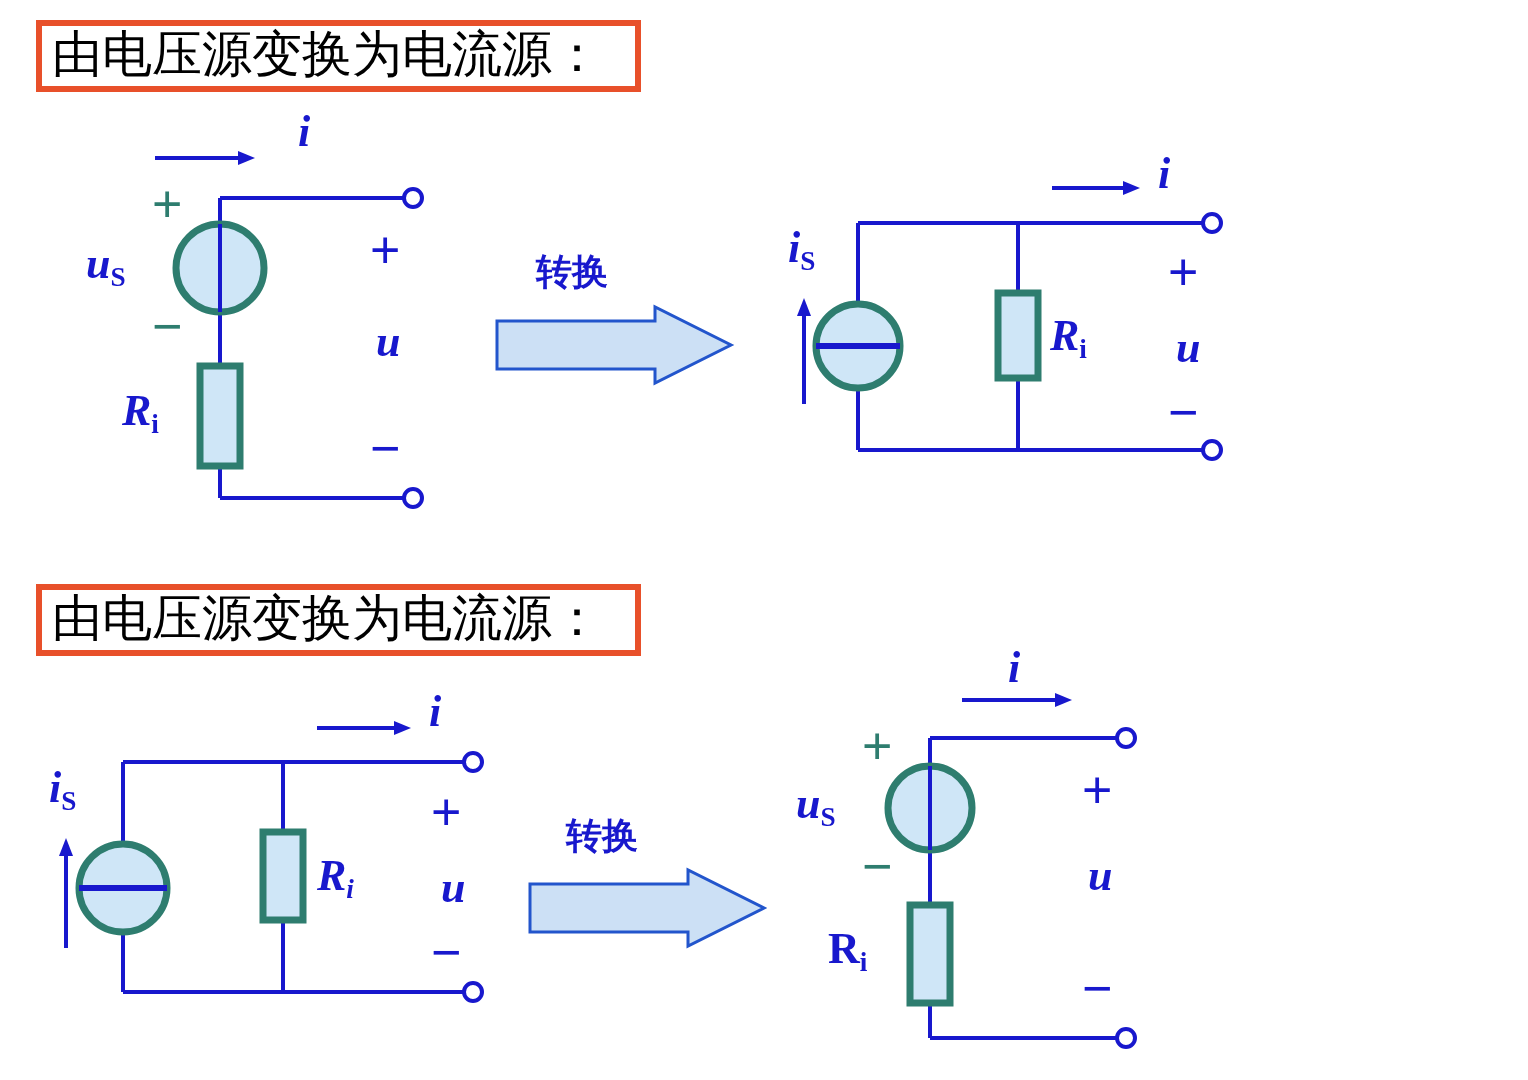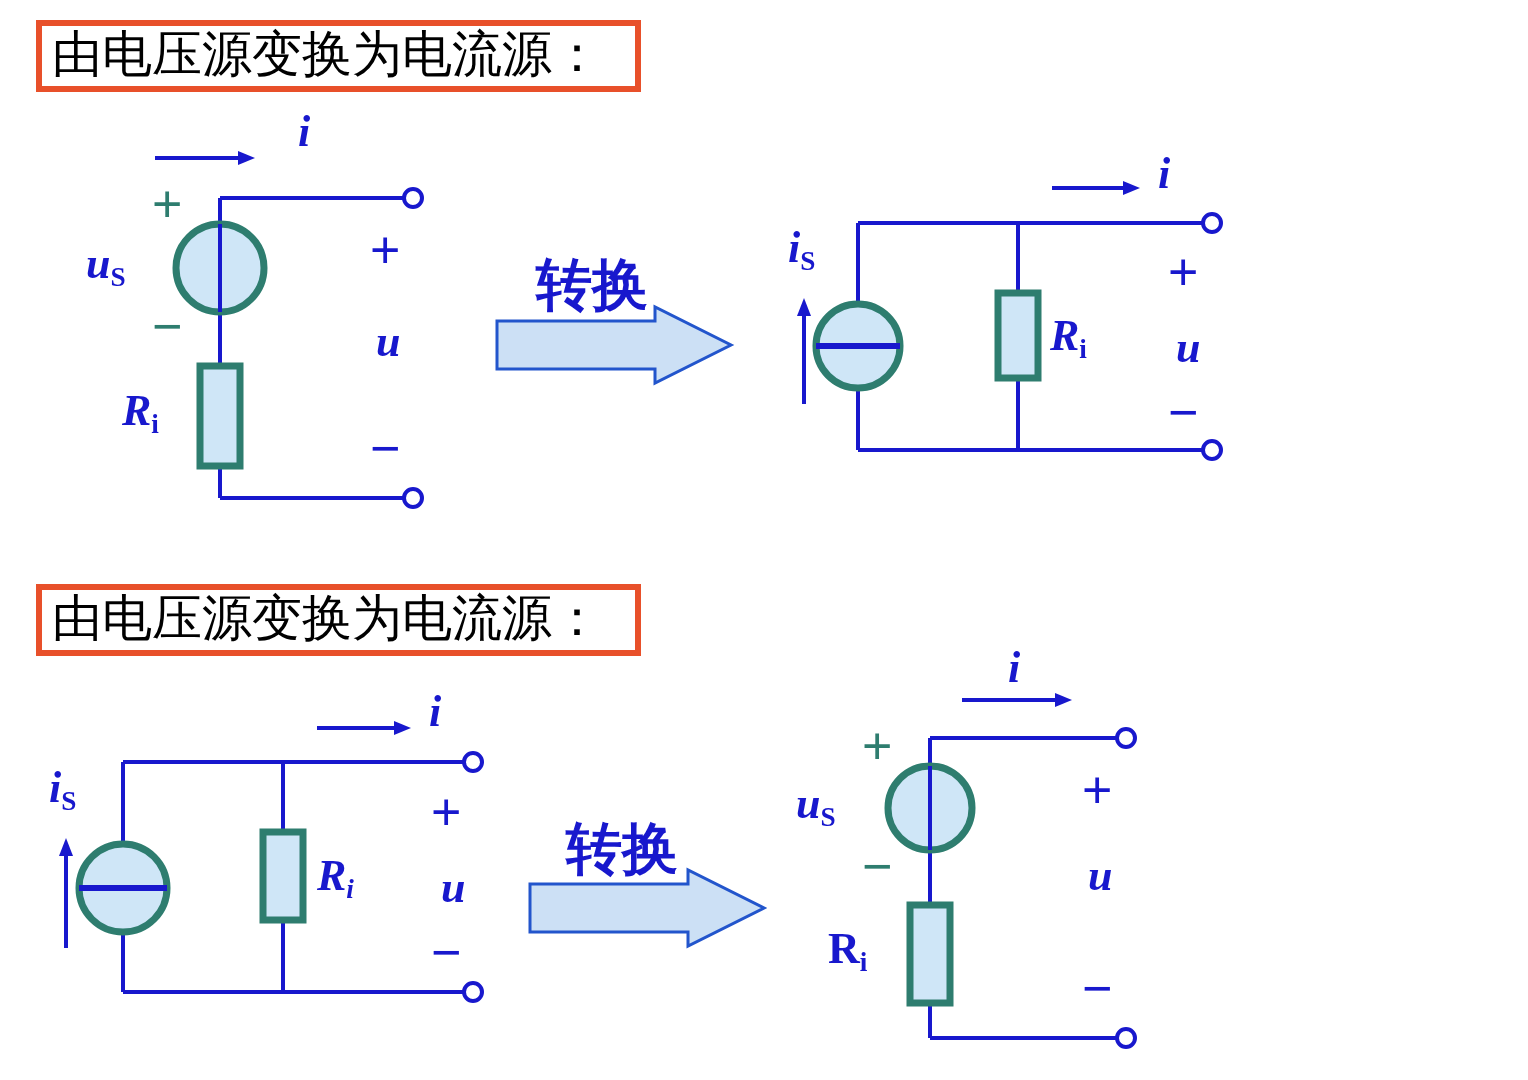--- a/index.html
+++ b/index.html
@@ -50,21 +50,21 @@
 
   
   .convert {
     position: absolute;
   }
   .convert svg { display: block; overflow: visible; }
   .convert-label {
     position: absolute;
     font-family: "Liberation Serif", "DejaVu Serif", serif;
     font-weight: bold;
-    font-size: 56px;
+    font-size: 36px;
     color: #1818CD;
     white-space: nowrap;
   }
 
   
   .lbl {
     position: absolute;
     white-space: nowrap;
     font-family: "Liberation Serif", "DejaVu Serif", serif;
     color: #1818CD;

